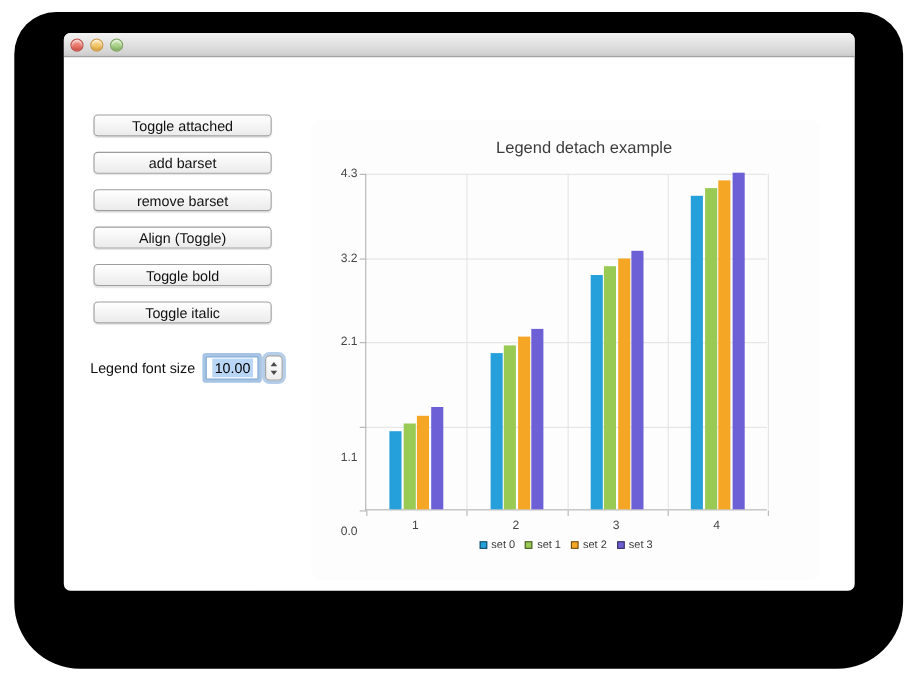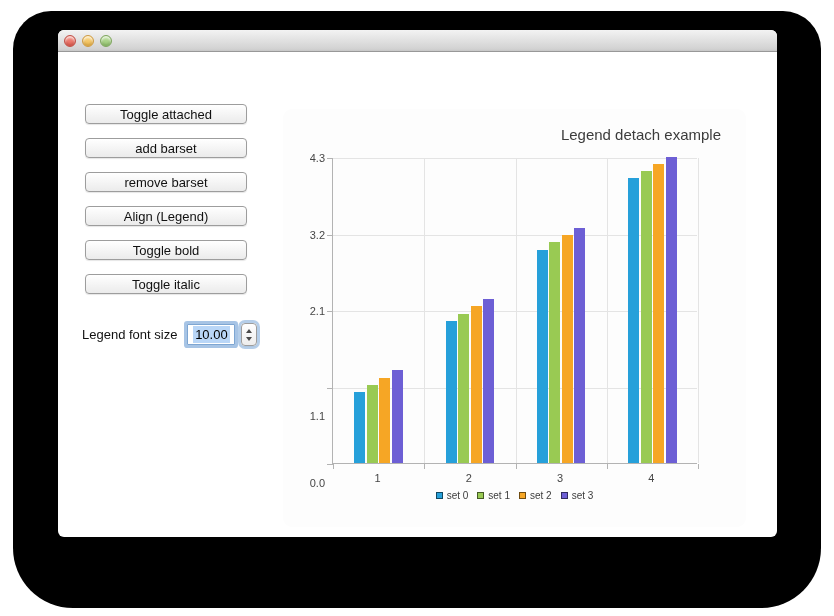--- a/index.html
+++ b/index.html
@@ -92,21 +92,21 @@
   .chart-panel {
     position: absolute;
     left: 225px; top: 57px;
     width: 463px; height: 418px;
     background: #fdfdfd;
     border-radius: 9px;
   }
   .chart-title {
     position: absolute;
     left: 58px; top: 17px; width: 380px;
-    text-align: right;
+    text-align: center;
     font-size: 15px; color: #3c3c3c;
   }
   .plot {
     position: absolute;
     left: 49px; top: 49px;
     width: 365px; height: 306px;
     border-left: 1px solid #b3b3b3;
     border-bottom: 1px solid #b3b3b3;
   }
   .grid-h { position: absolute; left: 0; width: 100%; height: 1px; background: #e4e4e4; }
@@ -141,21 +141,21 @@
         <span class="light yellow"></span>
         <span class="light green"></span>
       </div>
     </div>
     <div class="content">
 
       <div class="controls">
         <button class="mac-btn">Toggle attached</button>
         <button class="mac-btn">add barset</button>
         <button class="mac-btn">remove barset</button>
-        <button class="mac-btn">Align (Legend)</button>
+        <button class="mac-btn">Align (Toggle)</button>
         <button class="mac-btn">Toggle bold</button>
         <button class="mac-btn">Toggle italic</button>
 
         <div class="fontsize-row">
           <span class="fontsize-label">Legend font size</span>
           <div class="spinbox">
             <div class="spin-field">
               <span class="sel">10.00</span>
             </div>
             <div class="stepper">

